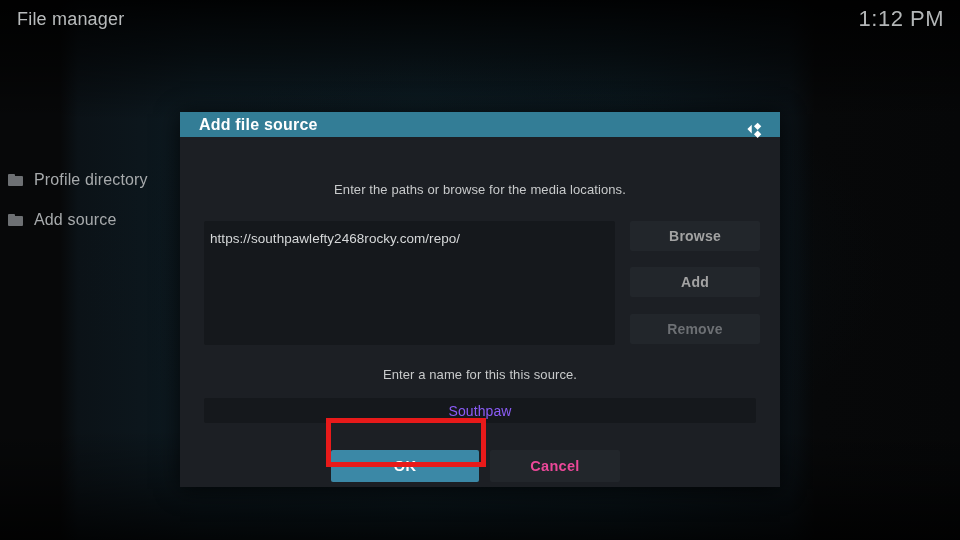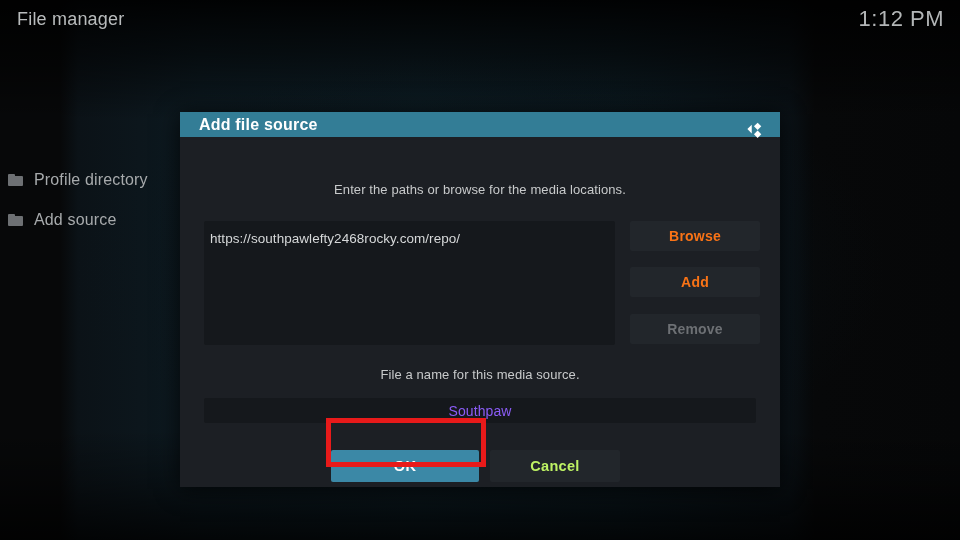--- a/index.html
+++ b/index.html
@@ -196,21 +196,21 @@
     left: 450px;
     width: 130px;
     height: 30px;
     background: #22262b;
     border-radius: 2px;
     display: flex;
     align-items: center;
     justify-content: center;
     font-size: 14px;
     font-weight: bold;
-    color: #f97316;
+    color: #a3a3a3;
     letter-spacing: 0.2px;
   }
   .side-btn.b0 { top: 84px; }
   .side-btn.b1 { top: 130px; }
   .side-btn.b2 { top: 177px; color: #6d7074; }
 
   .name-field {
     position: absolute;
     left: 24px;
     top: 261px;
@@ -248,21 +248,21 @@
     top: 313px;
     width: 130px;
     height: 32px;
     background: #22262b;
     border-radius: 2px;
     display: flex;
     align-items: center;
     justify-content: center;
     font-size: 14.5px;
     font-weight: bold;
-    color: #bef264;
+    color: #ec4899;
     letter-spacing: 0.3px;
   }
 
   
   #highlight {
     position: absolute;
     left: 326px;
     top: 418px;
     width: 160px;
     height: 49px;
@@ -309,21 +309,21 @@
       <div class="hint h1">Enter the paths or browse for the media locations.</div>
 
       <div class="path-list">
         <div class="path-entry">https://southpawlefty2468rocky.com/repo/</div>
       </div>
 
       <div class="side-btn b0">Browse</div>
       <div class="side-btn b1">Add</div>
       <div class="side-btn b2">Remove</div>
 
-      <div class="hint h2">File a name for this media source.</div>
+      <div class="hint h2">Enter a name for this this source.</div>
 
       <div class="name-field">Southpaw</div>
 
       <div class="ok-btn">OK</div>
       <div class="cancel-btn">Cancel</div>
 
     </div>
   </div>
 
   <div id="highlight"></div>

